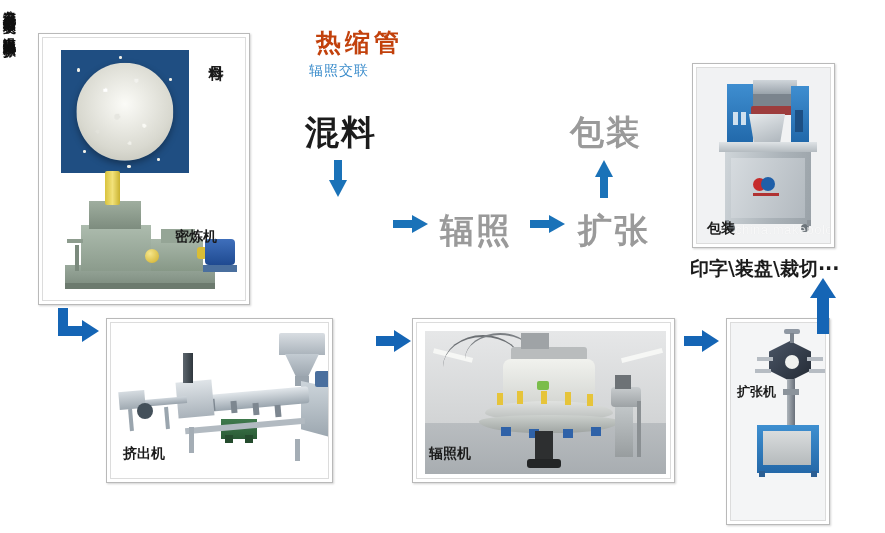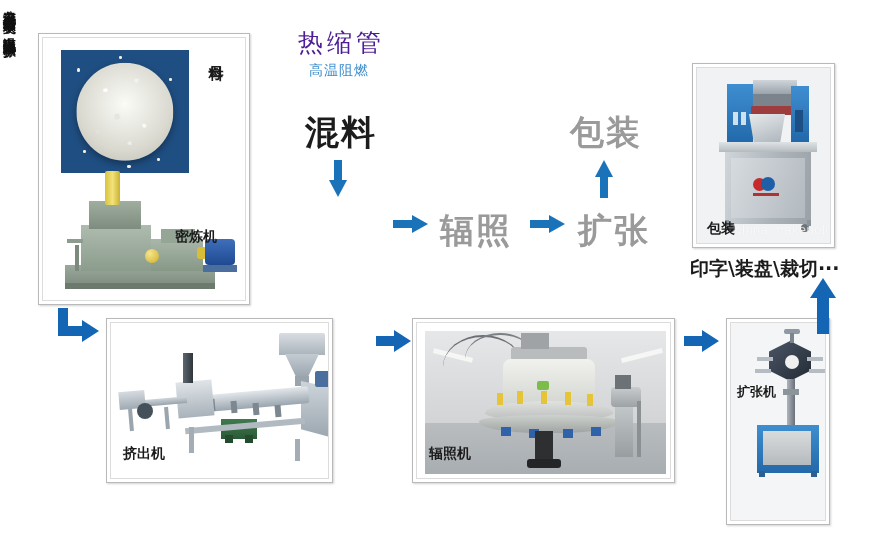--- a/index.html
+++ b/index.html
@@ -40,23 +40,23 @@
   }
   .boxlabel{
     position:absolute;
     font-weight:bold;
     color:#1b1b1b;
     white-space:nowrap;
   }
 
   
   .title-main{
-    position:absolute;left:298px;top:26px;
-    font-size:25px;color:#4c1d95;letter-spacing:4px;
-    font-weight:normal;
+    position:absolute;left:316px;top:26px;
+    font-size:25px;color:#c2410c;letter-spacing:4px;
+    font-weight:bold;
   }
   .title-sub{
     position:absolute;left:309px;top:62px;
     font-size:14px;color:#3a8ccb;letter-spacing:1px;
   }
 
   
   .flowword{
     position:absolute;
     font-size:34px;font-weight:bold;letter-spacing:2px;
@@ -103,21 +103,21 @@
     text-shadow:0 0 1px rgba(0,0,0,.08);
     pointer-events:none;
   }
 </style>
 </head>
 <body>
 
 <div class="stage">
 
   <div class="title-main cjk">热缩管</div>
-  <div class="title-sub cjk">高温阻燃</div>
+  <div class="title-sub cjk">辐照交联</div>
 
   <div class="flowword dark cjk" style="left:305px;top:110px;">混料</div>
   <div class="flowword gray cjk" style="left:440px;top:208px;">辐照</div>
   <div class="flowword gray cjk" style="left:578px;top:208px;">扩张</div>
   <div class="flowword gray cjk" style="left:570px;top:110px;">包装</div>
 
   <div class="barrow" style="left:329px;top:160px;width:18px;height:37px;">
     <div class="shaft" style="left:5px;top:0;width:8px;height:22px;"></div>
     <div class="head" style="left:0;top:20px;border-left:9px solid transparent;border-right:9px solid transparent;border-top:17px solid #1a72b8;"></div>
   </div>

